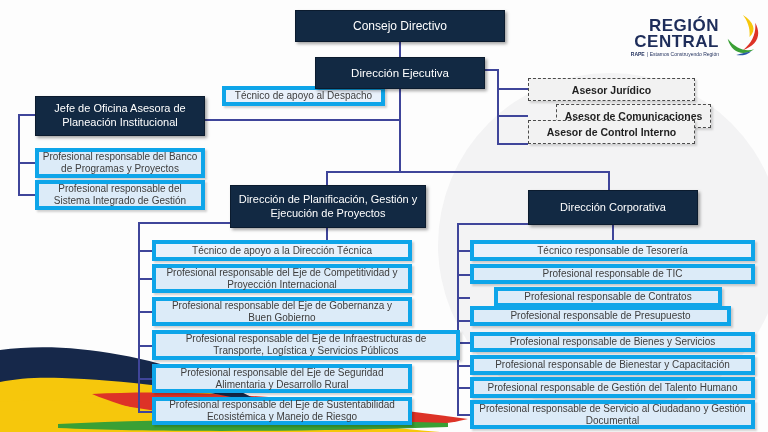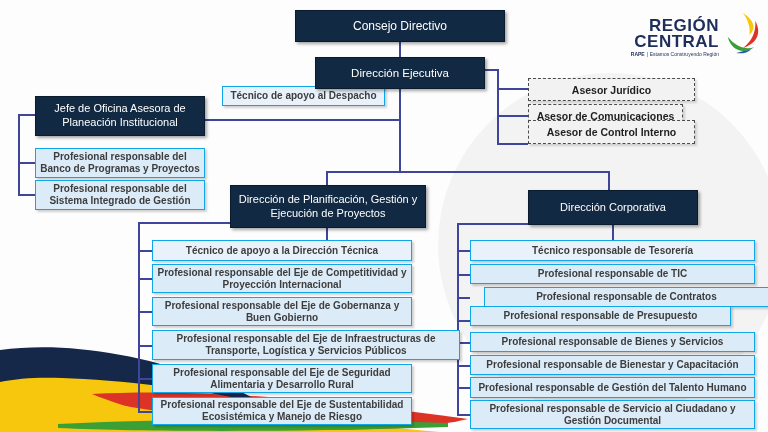--- a/index.html
+++ b/index.html
@@ -6,30 +6,30 @@
   .stage{position:relative;width:768px;height:432px;background:#fdfdfd;overflow:hidden;
          font-family:"Liberation Sans",sans-serif;}
   .bgcircle{position:absolute;left:438px;top:73px;width:344px;height:344px;border-radius:50%;
             background:#f3f3f4;z-index:0;}
   .wave{position:absolute;left:0;bottom:0;z-index:1;}
   .line{position:absolute;background:#3f459a;z-index:2;}
   .dark{position:absolute;background:#122943;color:#ffffff;display:flex;align-items:center;
         justify-content:center;text-align:center;border:1px solid #0b1b2e;
         box-shadow:2px 2px 3px rgba(0,0,0,0.35);font-size:11px;line-height:1.25;z-index:5;
         box-sizing:border-box;padding:1px 4px;}
-  .light{position:absolute;background:#dcebf8;border:1px solid #0ea5e9;color:#3d3d3d;
+  .light{position:absolute;background:#dcebf8;border:4px solid #0ea5e9;color:#3d3d3d;
          display:flex;align-items:center;justify-content:center;text-align:center;
          font-size:10px;line-height:1.18;box-shadow:1.5px 1.5px 2px rgba(0,0,0,0.18);
-         z-index:4;padding:1px 3px;box-sizing:border-box;font-weight:bold;}
+         z-index:4;padding:1px 3px;box-sizing:border-box;}
   .lighter{background:#e9f1fb;}
   .advisor{position:absolute;background:#f2f2f2;border:1.5px dashed #4b4b4b;display:flex;
            align-items:center;justify-content:center;text-align:center;font-size:10.5px;
            font-weight:600;color:#1f1f1f;z-index:4;box-shadow:1.5px 1.5px 2px rgba(0,0,0,0.15);
            box-sizing:border-box;}
-  .logo{position:absolute;right:8px;top:8px;display:flex;align-items:center;z-index:6;}
+  .logo{position:absolute;right:8px;top:8px;display:flex;align-items:flex-end;z-index:6;}
   .logo-text{display:flex;flex-direction:column;align-items:flex-end;margin-top:10px;}
   .logo-title{font-weight:bold;color:#1e2d5a;font-size:17px;line-height:0.92;letter-spacing:0.5px;}
   .logo-tagline{font-size:5px;color:#1e2d5a;margin-top:2px;white-space:nowrap;}
   .logo-tagline b{font-weight:bold;margin-right:1px;}
 </style>
 </head>
 <body>
 
 <div class="stage">
 
@@ -86,38 +86,38 @@
   <div class="light lighter" style="left:222px;top:86px;width:163px;height:20px;z-index:4">Técnico de apoyo al Despacho</div>
 
   <div class="dark" style="left:35px;top:96px;width:170px;height:40px">Jefe de Oficina Asesora de Planeación Institucional</div>
 
   <div class="light" style="left:35px;top:148px;width:170px;height:30px">Profesional responsable del Banco de Programas y Proyectos</div>
 
   <div class="light" style="left:35px;top:180px;width:170px;height:30px">Profesional responsable del Sistema Integrado de Gestión</div>
 
   <div class="advisor" style="left:528px;top:78px;width:167px;height:23px">Asesor Jurídico</div>
 
-  <div class="advisor" style="left:528px;top:104px;width:155px;height:24px">Asesor de Comunicaciones</div>
+  <div class="advisor" style="left:556px;top:104px;width:155px;height:24px">Asesor de Comunicaciones</div>
 
   <div class="advisor" style="left:528px;top:120px;width:167px;height:24px">Asesor de Control Interno</div>
 
   <div class="dark" style="left:230px;top:185px;width:196px;height:43px">Dirección de Planificación, Gestión y Ejecución de Proyectos</div>
 
   <div class="dark" style="left:528px;top:190px;width:170px;height:35px">Dirección Corporativa</div>
 
   <div class="light lighter" style="left:152px;top:240px;width:260px;height:21px">Técnico de apoyo a la Dirección Técnica</div>
   <div class="light" style="left:152px;top:264px;width:260px;height:29px">Profesional responsable del Eje de Competitividad y Proyección Internacional</div>
   <div class="light" style="left:152px;top:297px;width:260px;height:29px">Profesional responsable del Eje de Gobernanza y Buen Gobierno</div>
   <div class="light" style="left:152px;top:330px;width:308px;height:30px">Profesional responsable del Eje de Infraestructuras de Transporte, Logística y Servicios Públicos</div>
   <div class="light" style="left:152px;top:364px;width:260px;height:29px">Profesional responsable del Eje de Seguridad Alimentaria y Desarrollo Rural</div>
   <div class="light" style="left:152px;top:397px;width:260px;height:28px">Profesional responsable del Eje de Sustentabilidad Ecosistémica y Manejo de Riesgo</div>
 
   <div class="light lighter" style="left:470px;top:240px;width:285px;height:21px">Técnico responsable de Tesorería</div>
   <div class="light" style="left:470px;top:264px;width:285px;height:20px">Profesional responsable de TIC</div>
-  <div class="light" style="left:484px;top:287px;width:285px;height:20px">Profesional responsable de Contratos</div>
+  <div class="light" style="left:494px;top:287px;width:228px;height:20px">Profesional responsable de Contratos</div>
   <div class="light" style="left:470px;top:306px;width:261px;height:20px">Profesional responsable de Presupuesto</div>
   <div class="light" style="left:470px;top:332px;width:285px;height:20px">Profesional responsable de Bienes y Servicios</div>
   <div class="light" style="left:470px;top:355px;width:285px;height:20px">Profesional responsable de Bienestar y Capacitación</div>
   <div class="light" style="left:470px;top:377px;width:285px;height:21px">Profesional responsable de Gestión del Talento Humano</div>
   <div class="light" style="left:470px;top:400px;width:285px;height:29px">Profesional responsable de Servicio al Ciudadano y Gestión Documental</div>
 
   <div class="logo">
     <div class="logo-text">
       <div class="logo-title">REGIÓN</div>
       <div class="logo-title">CENTRAL</div>

